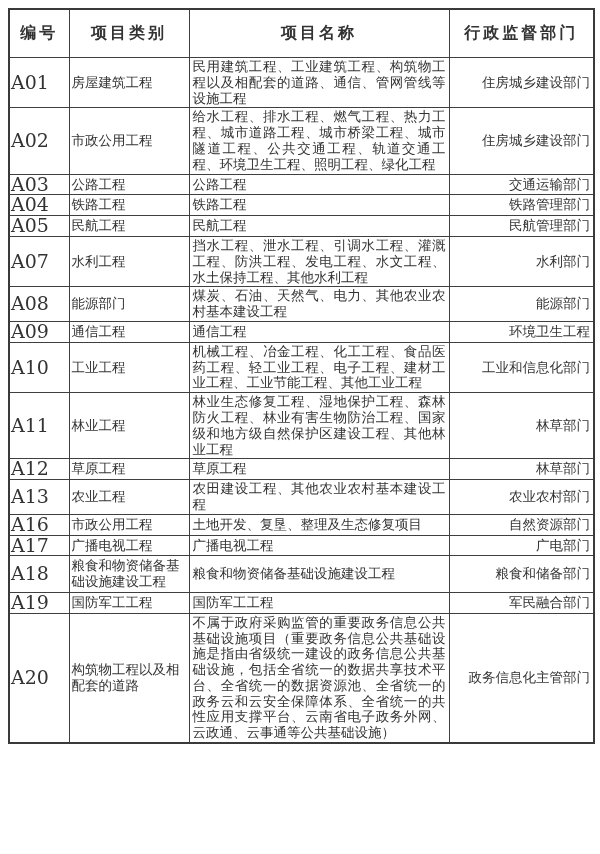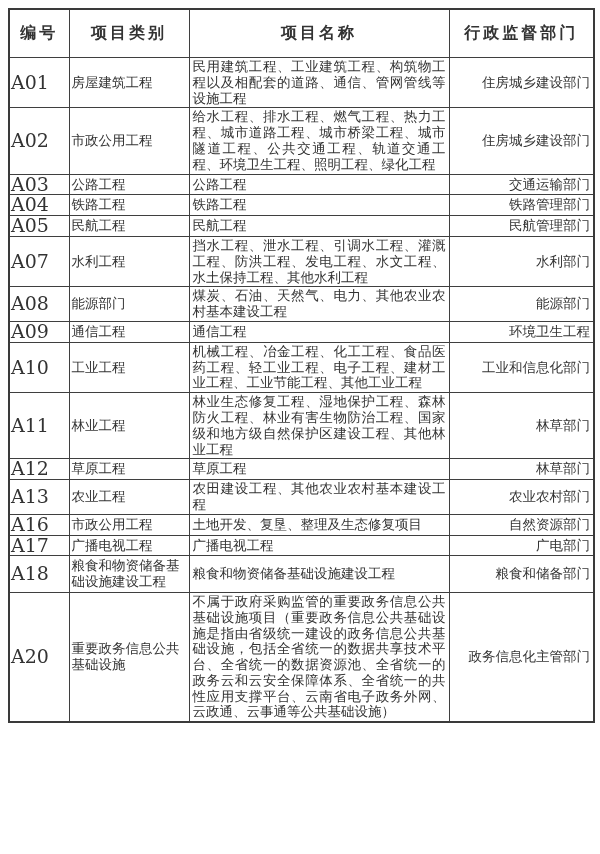--- a/index.html
+++ b/index.html
@@ -170,20 +170,26 @@
     <td class="name">广播电视工程</td>
     <td class="dept">广电部门</td>
   </tr>
         <tr>
     <td class="code">A18</td>
     <td class="cat align-left">粮食和物资储备基础设施建设工程</td>
     <td class="name">粮食和物资储备基础设施建设工程</td>
     <td class="dept">粮食和储备部门</td>
   </tr>
         <tr>
+    <td class="code">A19</td>
+    <td class="cat align-left">国防军工工程</td>
+    <td class="name">国防军工工程</td>
+    <td class="dept">军民融合部门</td>
+  </tr>
+        <tr>
     <td class="code">A20</td>
-    <td class="cat align-left">重要政务信息公共基础设施</td>
+    <td class="cat align-left">构筑物工程以及相配套的道路</td>
     <td class="name">不属于政府采购监管的重要政务信息公共基础设施项目（重要政务信息公共基础设施是指由省级统一建设的政务信息公共基础设施，包括全省统一的数据共享技术平台、全省统一的数据资源池、全省统一的政务云和云安全保障体系、全省统一的共性应用支撑平台、云南省电子政务外网、云政通、云事通等公共基础设施）</td>
     <td class="dept">政务信息化主管部门</td>
   </tr>
       </tbody>
   </table>
 </div>
 
 </body></html>

